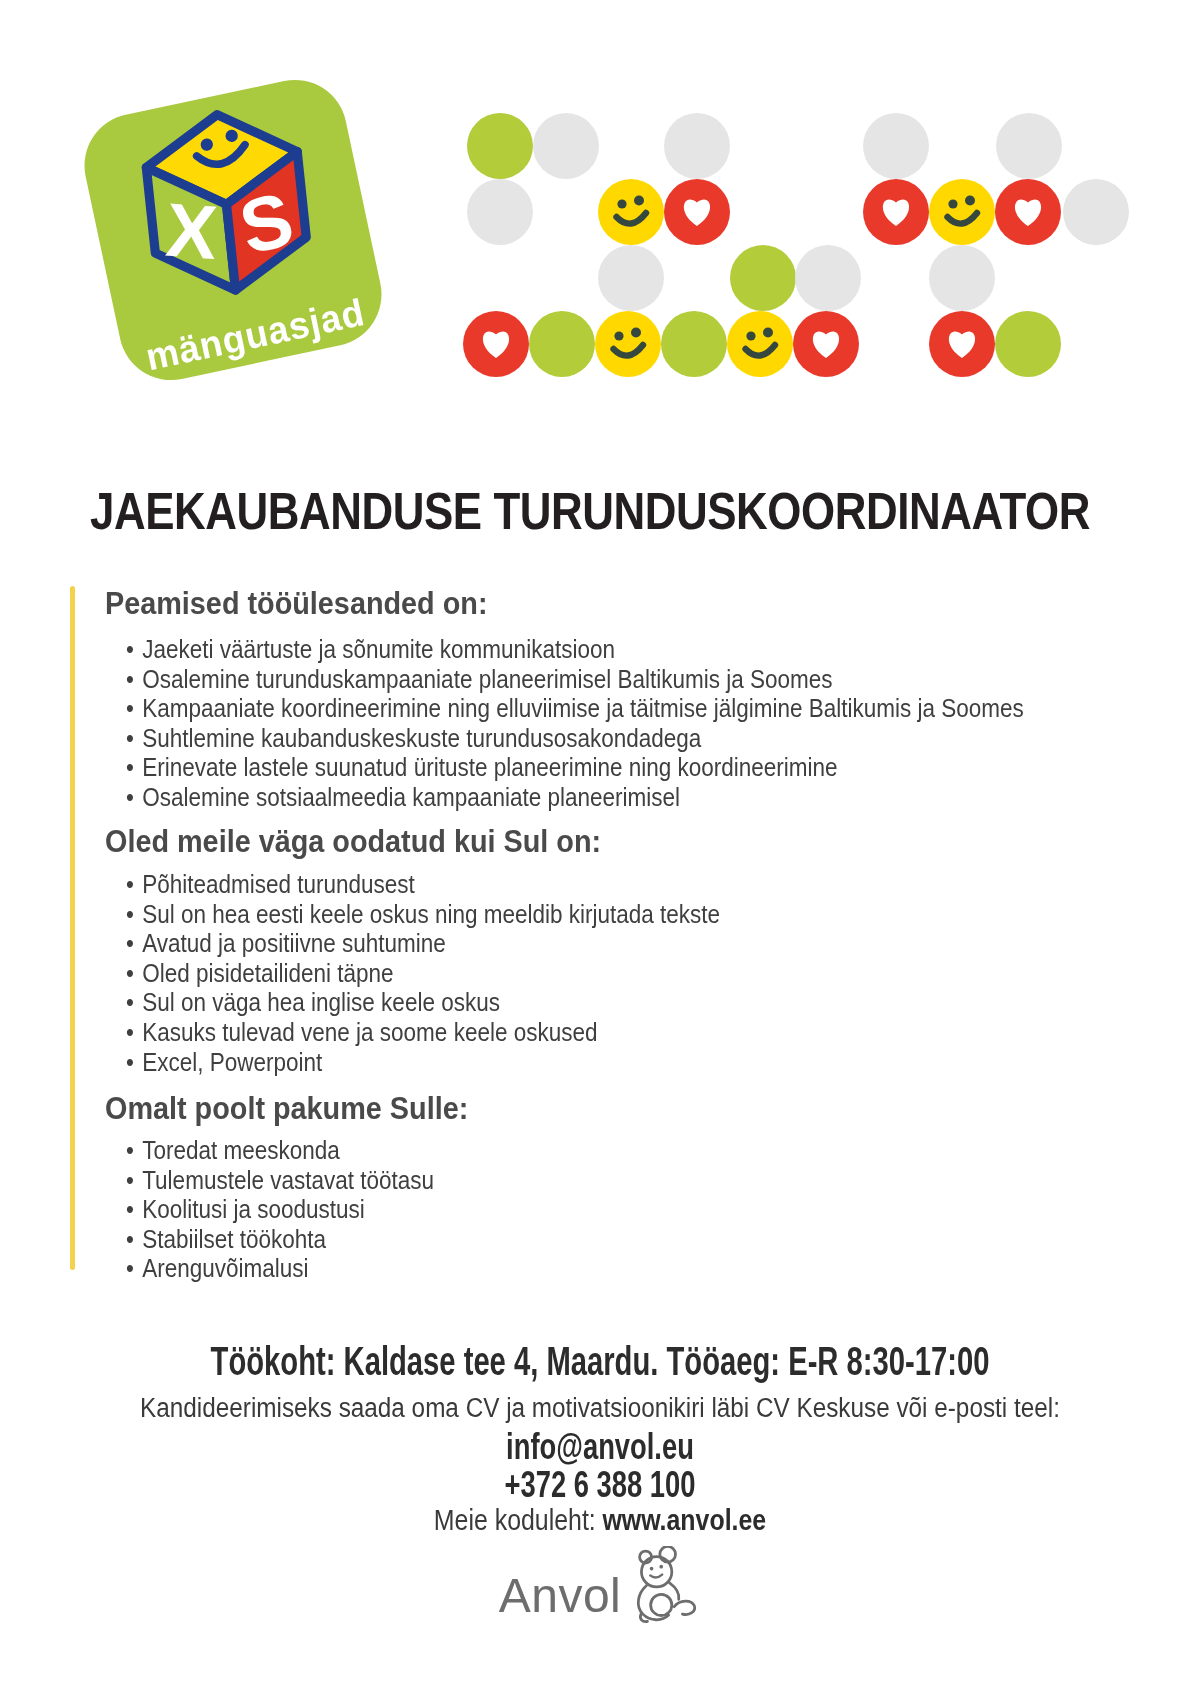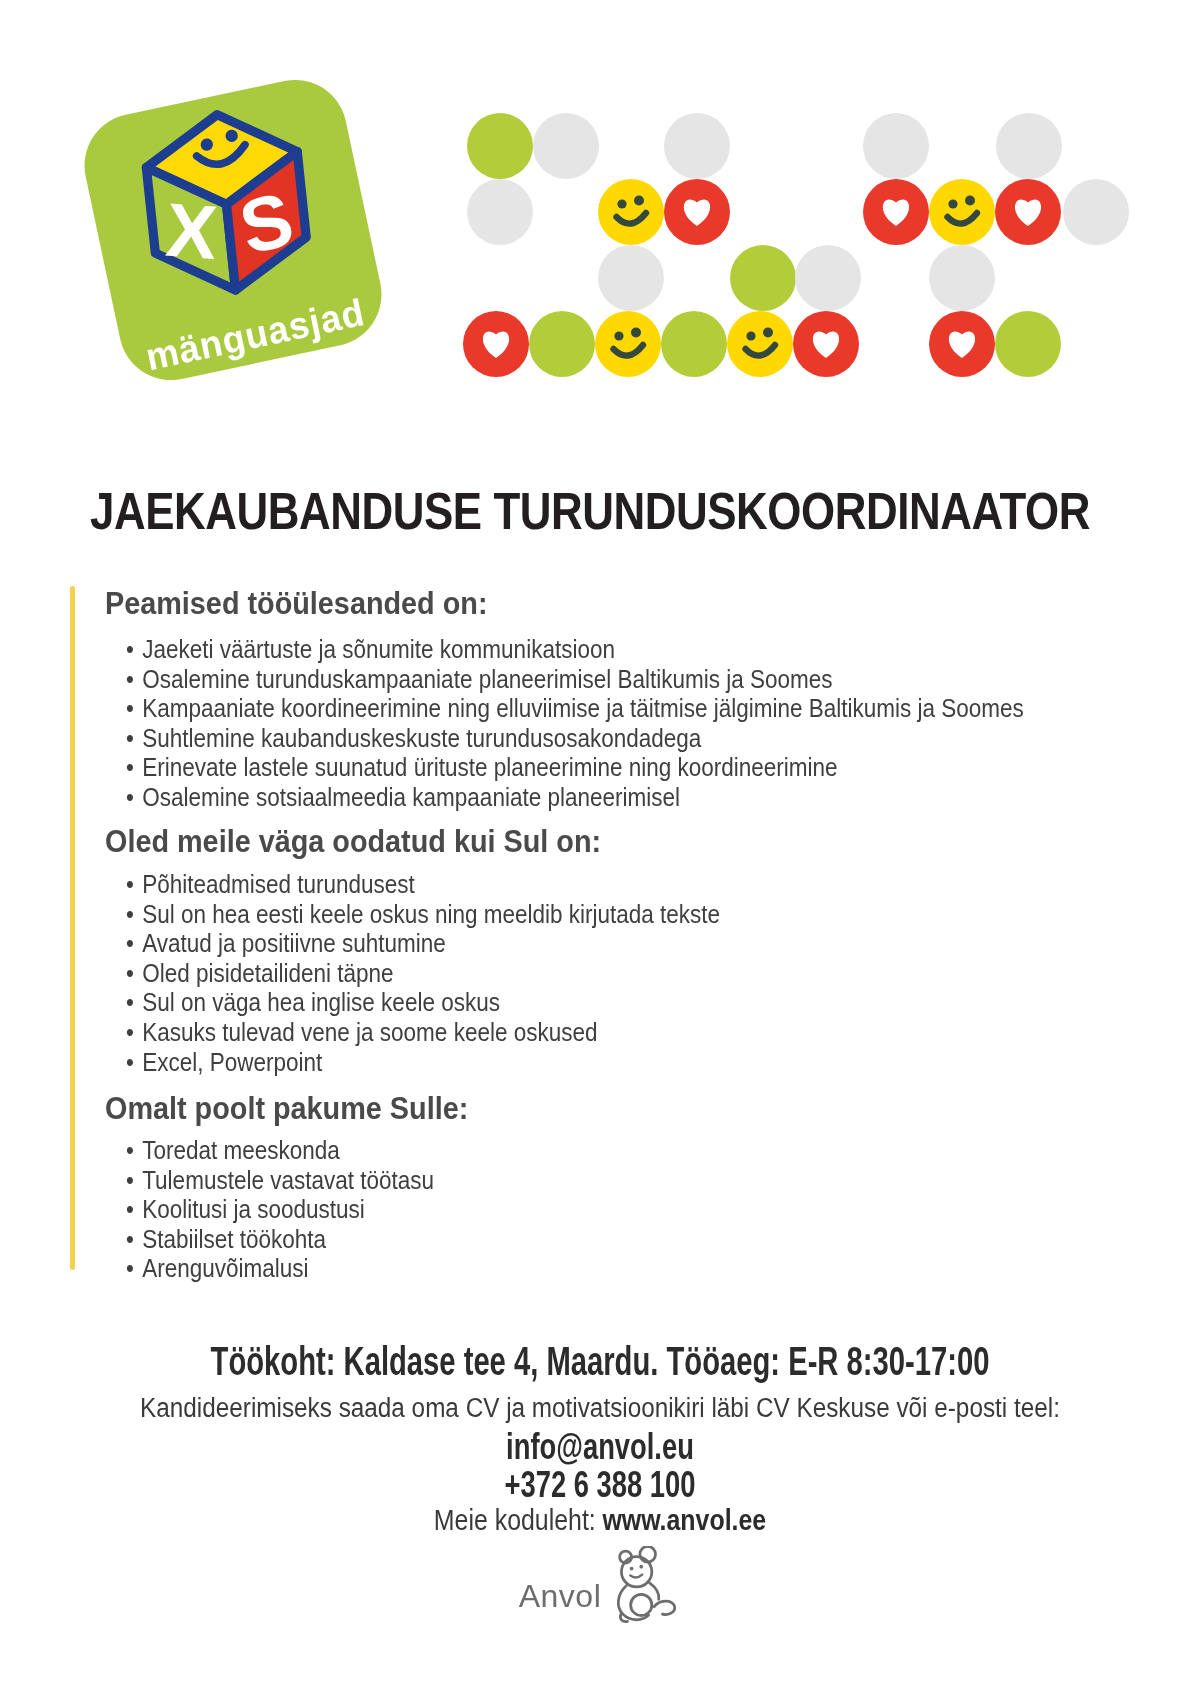--- a/index.html
+++ b/index.html
@@ -68,21 +68,21 @@
   .f3 { top:1428px; font-size:36px; line-height:38px; font-weight:bold; color:#2c2c2c; transform:scaleX(.76); }
   .f4 { top:1466px; font-size:36px; line-height:38px; font-weight:bold; color:#2c2c2c; transform:scaleX(.76); }
   .f5 { top:1503px; font-size:30px; line-height:33px; color:#3a3a3a; transform:scaleX(.83); }
   .f5 strong { margin-left:8px; color:#2c2c2c; }
 
   .anvol {
     position:absolute; left:0; top:1546px; width:1200px;
     display:flex; justify-content:center; align-items:flex-start; gap:6px;
   }
   .anvol-word {
-    font-size:32px; color:#6d6d6d; letter-spacing:0.5px; margin-top:26px; line-height:48px;
+    font-size:48px; color:#6d6d6d; letter-spacing:0.5px; margin-top:26px; line-height:48px;
   }
 </style>
 </head>
 <body>
 
 <div class="xs-logo">
   <svg class="xs-cube" viewBox="0 0 200 190" width="205" height="195">
     <g stroke="#1d3d91" stroke-width="9" stroke-linejoin="round">
       <path d="M100 12 L174 56 L100 100 L26 56 Z" fill="#ffd903"></path>
       <path d="M26 56 L100 100 L100 184 L26 140 Z" fill="#a9c93f"></path>

